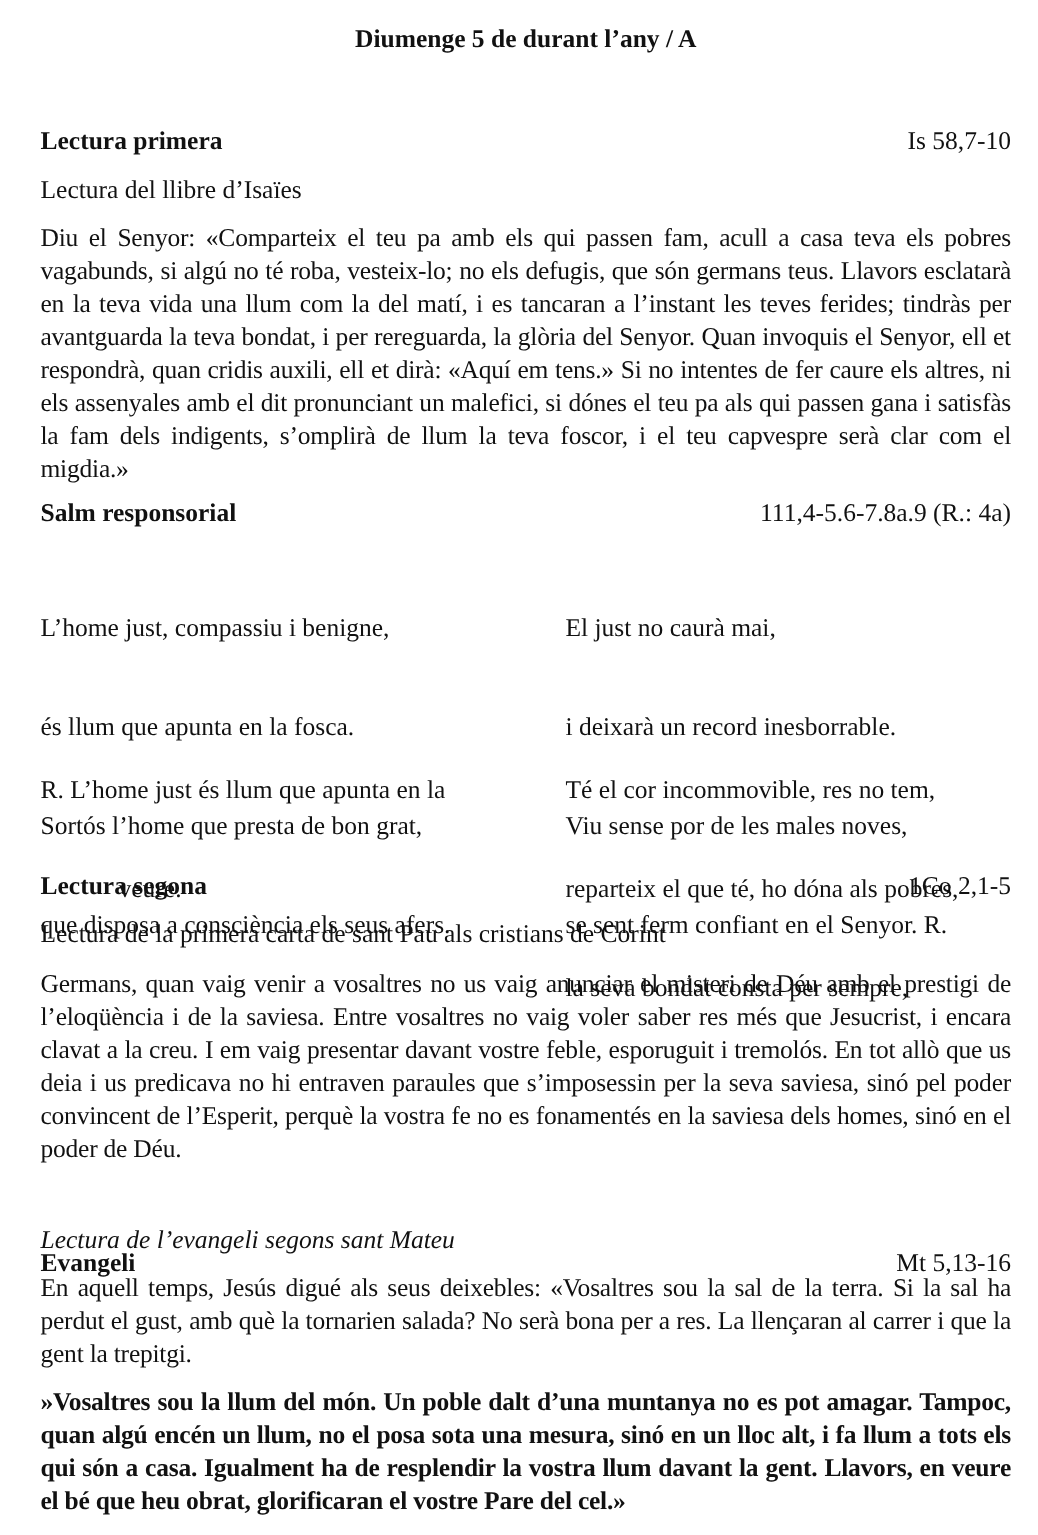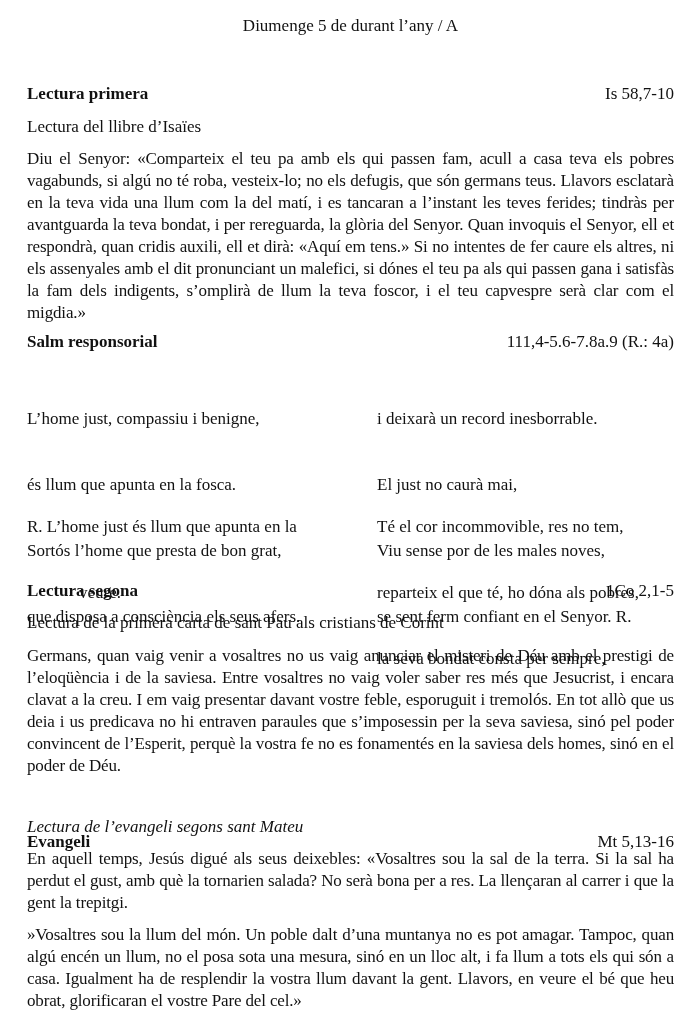--- a/index.html
+++ b/index.html
@@ -6,21 +6,21 @@
   body {
     width: 692px; height: 1023px; overflow: hidden; position: relative;
     font-family: "Liberation Serif", "DejaVu Serif", serif;
     color: #111111;
     font-size: 17px;
     line-height: 22px;
   }
   .page { position: absolute; left: 27px; top: 0; width: 647px; }
   .title {
     position: absolute; top: 15px; left: 0; width: 647px; text-align: center;
-    font-weight: normal; font-size: 17px;
+    font-weight: bold; font-size: 17px;
   }
   .head {
     position: absolute; left: 0; width: 647px;
     display: flex; justify-content: space-between; align-items: baseline;
   }
   .head .label { font-weight: bold; }
   .sub { position: absolute; left: 0; width: 647px; }
   .para {
     position: absolute; left: 0; width: 647px; text-align: justify;
     margin: 0; letter-spacing: -0.15px;
@@ -53,22 +53,22 @@
     <div>és llum que apunta en la fosca.</div>
     <div>Sortós l’home que presta de bon grat,</div>
     <div>que disposa a consciència els seus afers.</div>
   </div>
   <div class="col" style="left:0; top:472px;">
     <div>R. L’home just és llum que apunta en la</div>
     <div class="resp-indent">veure.</div>
   </div>
 
   <div class="col" style="left:350px; top:364px;">
+    <div>El just no caurà mai,</div>
     <div>i deixarà un record inesborrable.</div>
-    <div>El just no caurà mai,</div>
     <div>Viu sense por de les males noves,</div>
     <div>se sent ferm confiant en el Senyor. R.</div>
   </div>
   <div class="col" style="left:350px; top:472px;">
     <div>Té el cor incommovible, res no tem,</div>
     <div>reparteix el que té, ho dóna als pobres,</div>
     <div>la seva bondat consta per sempre,</div>
   </div>
 
   <div class="head" style="top:580px;">
@@ -77,15 +77,15 @@
   </div>
   <div class="sub" style="top:612px;">Lectura de la primera carta de sant Pau als cristians de Corint</div>
   <p class="para" style="top:645px;">Germans, quan vaig venir a vosaltres no us vaig anunciar el misteri de Déu amb el prestigi de l’eloqüència i de la saviesa. Entre vosaltres no vaig voler saber res més que Jesucrist, i encara clavat a la creu. I em vaig presentar davant vostre feble, esporuguit i tremolós. En tot allò que us deia i us predicava no hi entraven paraules que s’imposessin per la seva saviesa, sinó pel poder convincent de l’Esperit, perquè la vostra fe no es fonamentés en la saviesa dels homes, sinó en el poder de Déu.</p>
 
   <div class="head" style="top:783px;margin-top:48px;">
     <span class="label">Evangeli</span>
     <span>Mt 5,13-16</span>
   </div>
   <div class="sub" style="top:816px;font-style:italic;">Lectura de l’evangeli segons sant Mateu</div>
   <p class="para" style="top:848px;">En aquell temps, Jesús digué als seus deixebles: «Vosaltres sou la sal de la terra. Si la sal ha perdut el gust, amb què la tornarien salada? No serà bona per a res. La llençaran al carrer i que la gent la trepitgi.</p>
-  <p class="para" style="top:924px;">»Vosaltres sou la llum del món. Un poble dalt d’una muntanya no es pot amagar. Tampoc, quan algú encén un llum, no el posa sota una mesura, sinó en un lloc alt, i fa llum a tots els qui són a casa. Igualment ha de resplendir la vostra llum davant la gent. Llavors, en veure el bé que heu obrat, glorificaran el vostre Pare del cel.»</p>
+  <p class="para" style="top:924px;font-weight:bold;">»Vosaltres sou la llum del món. Un poble dalt d’una muntanya no es pot amagar. Tampoc, quan algú encén un llum, no el posa sota una mesura, sinó en un lloc alt, i fa llum a tots els qui són a casa. Igualment ha de resplendir la vostra llum davant la gent. Llavors, en veure el bé que heu obrat, glorificaran el vostre Pare del cel.»</p>
 
 </div>
 
 </body></html>

